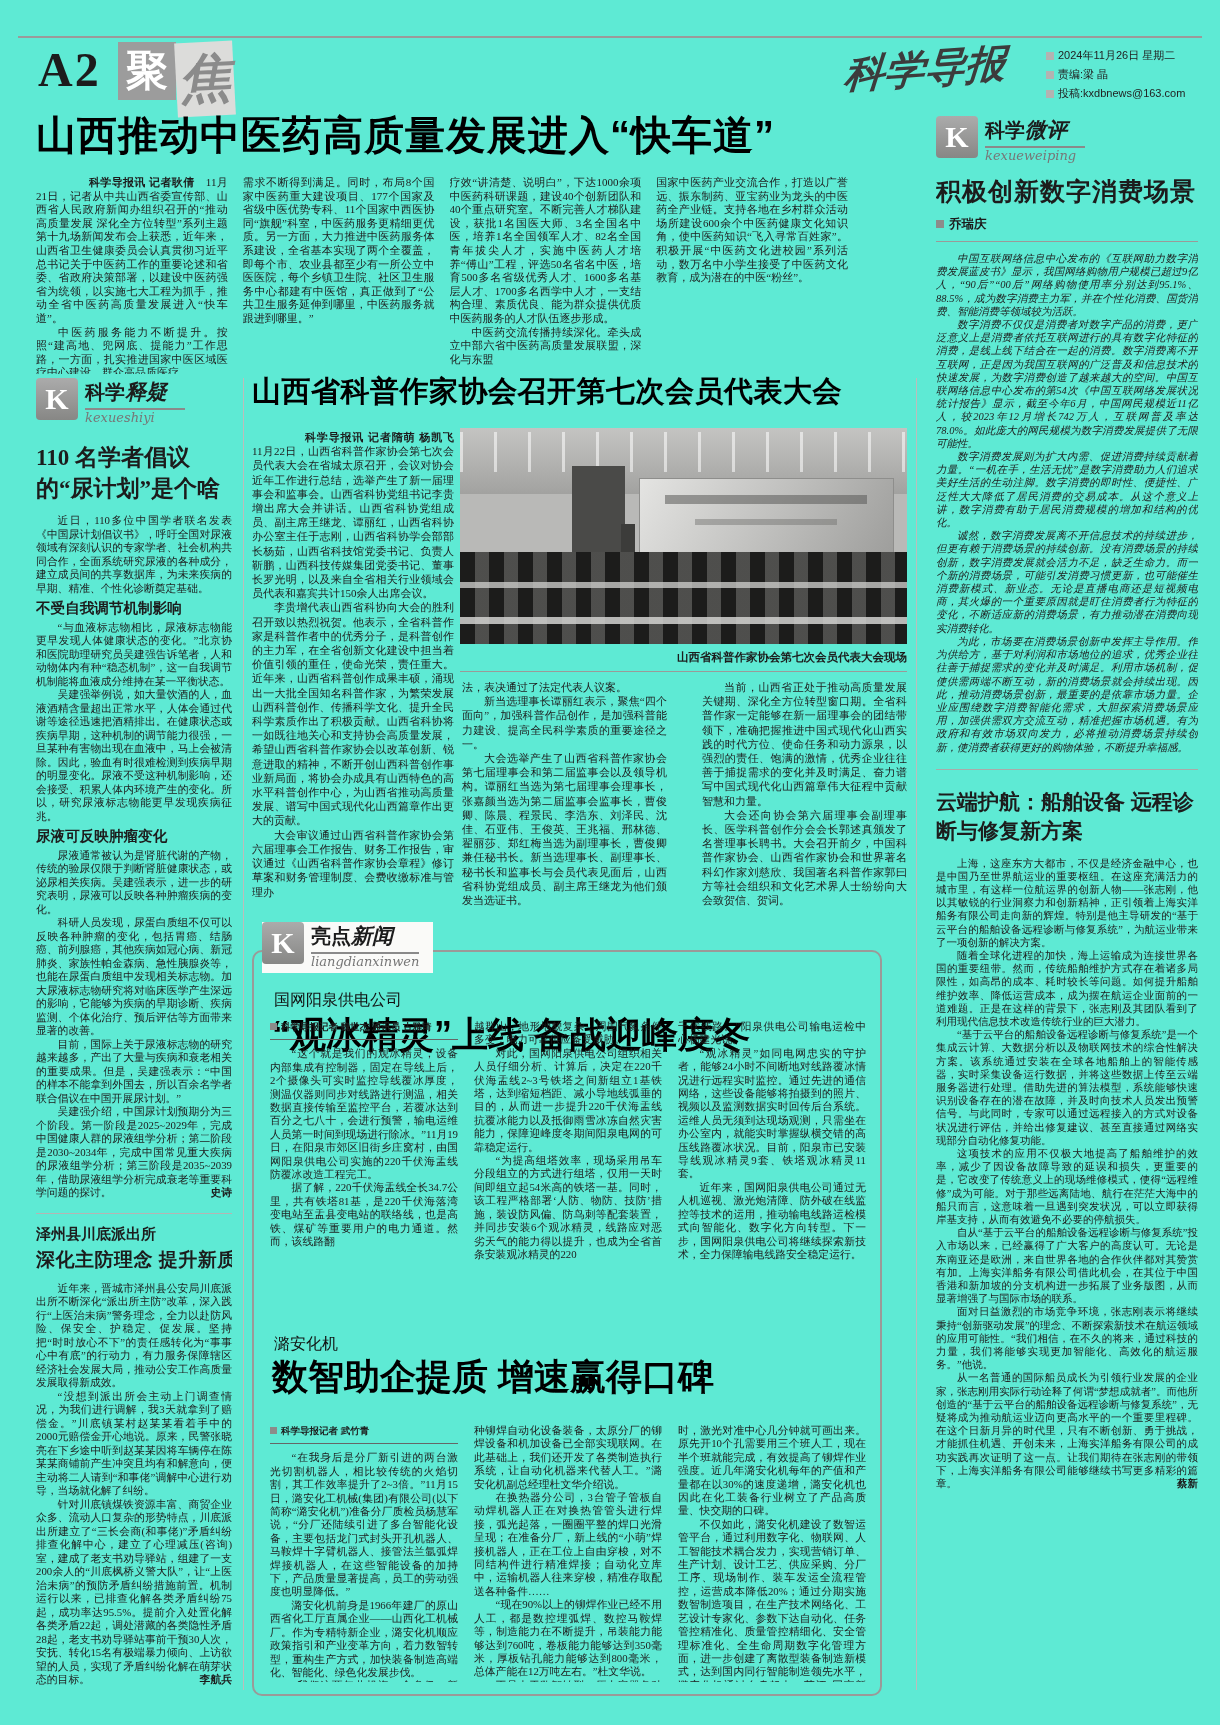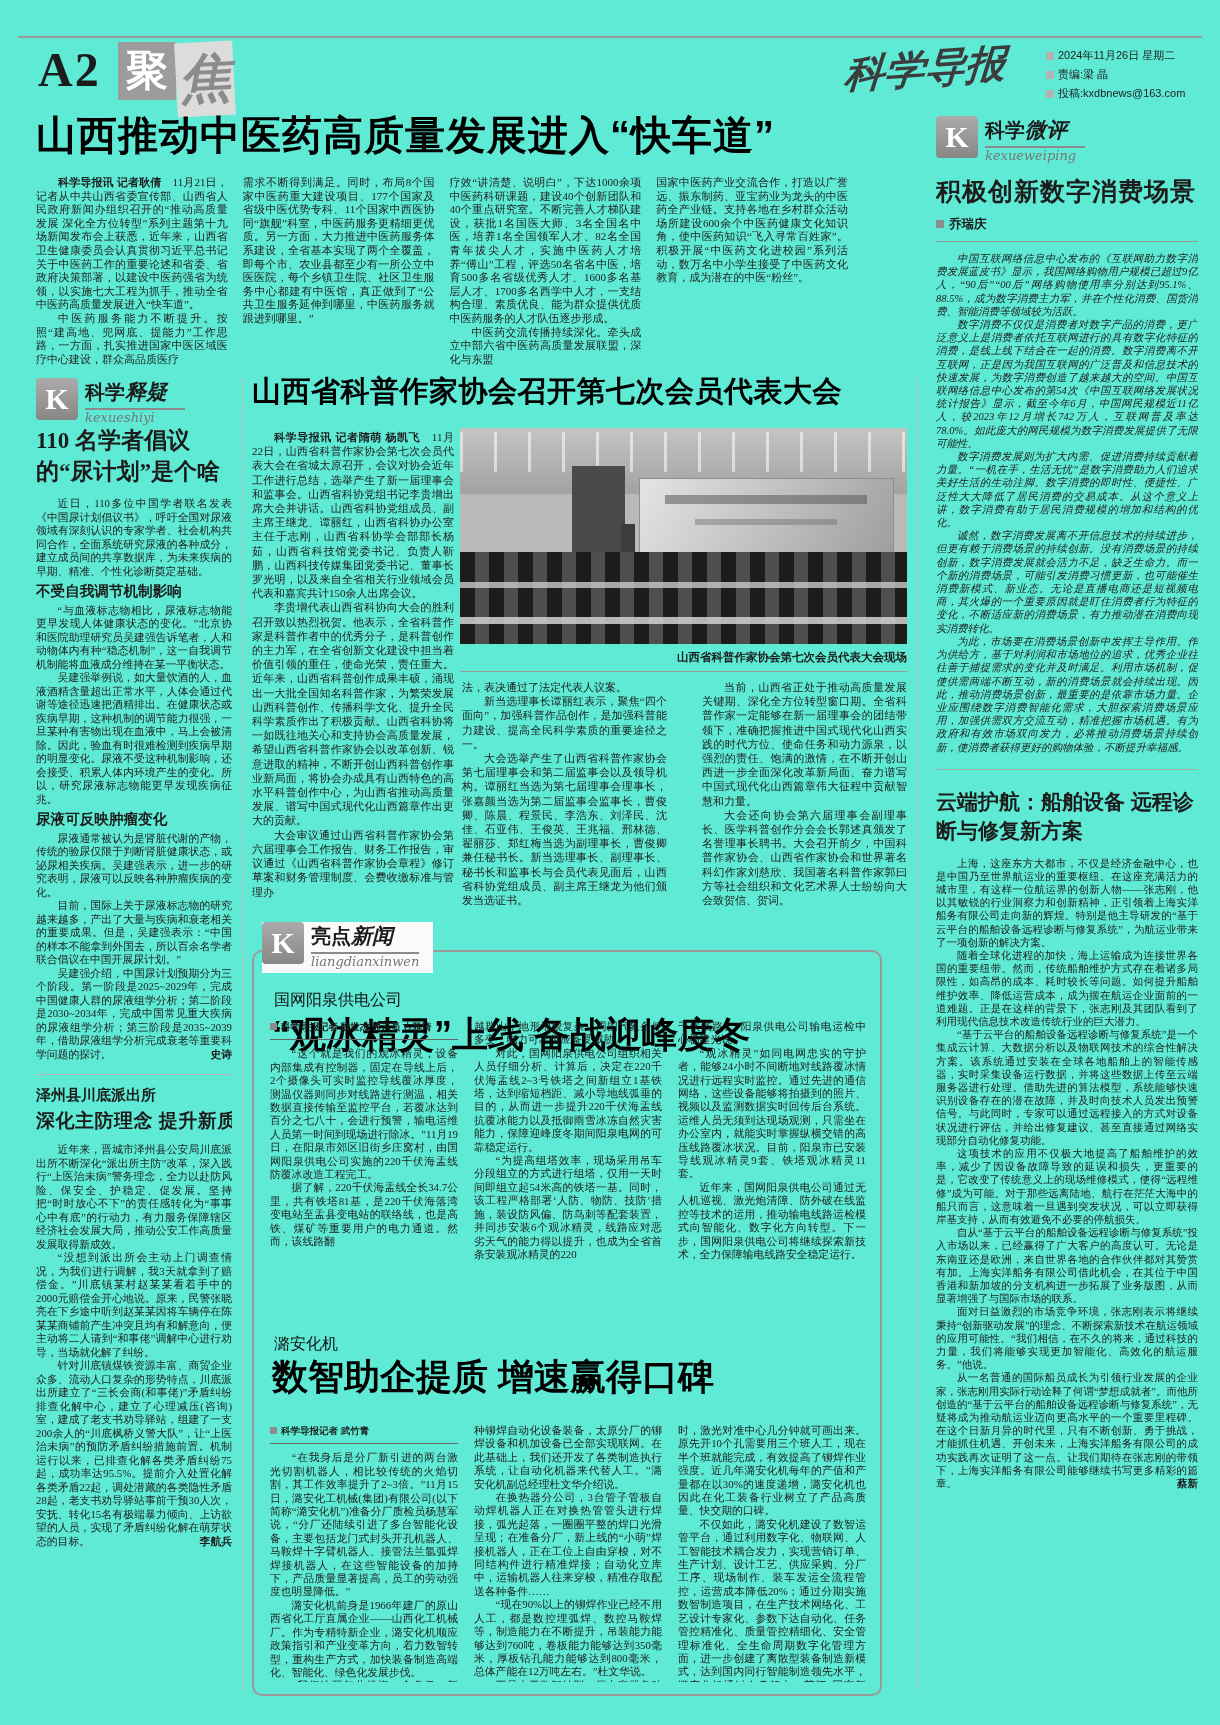--- a/index.html
+++ b/index.html
@@ -25,37 +25,37 @@
   
   .main-headline{position:absolute;left:36px;top:108px;width:812px;font-family:"Liberation Sans",sans-serif;
                  font-weight:900;font-size:40px;letter-spacing:1px;white-space:nowrap;color:#000;}
   .topstory{position:absolute;left:36px;top:176px;width:812px;height:198px;display:flex;gap:15px;}
   .tcol{flex:1;overflow:hidden;font-size:11px;line-height:13.6px;}
   
   .para{margin:0;text-indent:2em;text-align:justify;}
   .para.cont{text-indent:0;}
   .para.subhead{text-indent:0;font-family:"Liberation Sans",sans-serif;font-weight:700;
                 font-size:1.35em;margin:7px 0 5px;}
-  .lead{font-weight:700;font-family:"Liberation Sans",sans-serif;}
+  .lead{font-weight:700;font-family:"Liberation Sans",sans-serif;margin-left:31px;}
   .author{float:right;font-weight:700;font-family:"Liberation Sans",sans-serif;}
   
   .klogo{display:flex;align-items:flex-start;gap:7px;}
   .kbox{width:42px;height:42px;border-radius:4px;background:linear-gradient(#ababab,#878785);
         color:#fff;display:flex;align-items:center;justify-content:center;
         font-family:"Liberation Serif",serif;font-weight:700;font-size:30px;flex:0 0 auto;}
   .klabel .row1{border-bottom:2px solid #8a8a8a;padding:0 18px 2px 0;white-space:nowrap;}
   .klabel .l1{font-family:"Liberation Sans",sans-serif;font-weight:700;font-size:20px;}
   .klabel .l2{font-family:"DejaVu Serif",serif;font-style:italic;font-weight:700;font-size:21px;}
   .klabel .pinyin{font-family:"DejaVu Serif",serif;font-style:italic;font-size:13px;color:#777;}
   
   .vline{position:absolute;top:378px;height:1312px;border-left:1px solid #bdbdbb;}
   
   .leftrail{position:absolute;left:36px;top:378px;width:196px;height:1330px;overflow:hidden;}
   .lr-head{font-family:"Liberation Serif",serif;font-weight:700;font-size:23px;line-height:1.35;
-           margin:0 0 10px;}
+           margin:17px 0 10px;}
   .lr-body{font-size:10.8px;line-height:13.5px;}
   .divider{border-top:1px solid #b5b5b3;margin:13px 0 11px;}
   .kicker{font-family:"Liberation Sans",sans-serif;font-weight:700;font-size:15px;}
   .lr-head2{font-family:"Liberation Sans",sans-serif;font-weight:700;font-size:19px;
             letter-spacing:0.5px;margin:3px 0 9px;white-space:nowrap;}
   
   .mid-head{position:absolute;left:252px;top:372px;width:628px;font-family:"Liberation Sans",sans-serif;
             font-weight:900;font-size:29px;letter-spacing:0.5px;white-space:nowrap;color:#000;}
   .mid-col{overflow:hidden;font-size:11px;line-height:14.2px;position:absolute;}
   .mid-col1{left:252px;top:430px;width:202px;height:517px;}
@@ -158,20 +158,21 @@
       </div>
     </div>
     <div class="lr-head">110 名学者倡议的“尿计划”是个啥</div>
     <div class="lr-body">
         <p class="para">近日，110多位中国学者联名发表《中国尿计划倡议书》，呼吁全国对尿液领域有深刻认识的专家学者、社会机构共同合作，全面系统研究尿液的各种成分，建立成员间的共享数据库，为未来疾病的早期、精准、个性化诊断奠定基础。</p>
         <p class="para subhead">不受自我调节机制影响</p>
         <p class="para">“与血液标志物相比，尿液标志物能更早发现人体健康状态的变化。”北京协和医院助理研究员吴建强告诉笔者，人和动物体内有种“稳态机制”，这一自我调节机制能将血液成分维持在某一平衡状态。</p>
         <p class="para">吴建强举例说，如大量饮酒的人，血液酒精含量超出正常水平，人体会通过代谢等途径迅速把酒精排出。在健康状态或疾病早期，这种机制的调节能力很强，一旦某种有害物出现在血液中，马上会被清除。因此，验血有时很难检测到疾病早期的明显变化。尿液不受这种机制影响，还会接受、积累人体内环境产生的变化。所以，研究尿液标志物能更早发现疾病征兆。</p>
         <p class="para subhead">尿液可反映肿瘤变化</p>
         <p class="para">尿液通常被认为是肾脏代谢的产物，传统的验尿仅限于判断肾脏健康状态，或泌尿相关疾病。吴建强表示，进一步的研究表明，尿液可以反映各种肿瘤疾病的变化。</p>
+        <p class="para">科研人员发现，尿蛋白质组不仅可以反映各种肿瘤的变化，包括胃癌、结肠癌、前列腺癌，其他疾病如冠心病、新冠肺炎、家族性帕金森病、急性胰腺炎等，也能在尿蛋白质组中发现相关标志物。加大尿液标志物研究将对临床医学产生深远的影响，它能够为疾病的早期诊断、疾病监测、个体化治疗、预后评估等方面带来显著的改善。</p>
         <p class="para">目前，国际上关于尿液标志物的研究越来越多，产出了大量与疾病和衰老相关的重要成果。但是，吴建强表示：“中国的样本不能拿到外国去，所以百余名学者联合倡议在中国开展尿计划。”</p>
         <p class="para">吴建强介绍，中国尿计划预期分为三个阶段。第一阶段是2025~2029年，完成中国健康人群的尿液组学分析；第二阶段是2030~2034年，完成中国常见重大疾病的尿液组学分析；第三阶段是2035~2039年，借助尿液组学分析完成衰老等重要科学问题的探讨。<span class="author">史诗</span></p>
       </div>
     <div class="divider"></div>
     <div class="kicker">泽州县川底派出所</div>
     <div class="lr-head2">深化主防理念 提升新质战力</div>
     <div class="lr-body">
         <p class="para">近年来，晋城市泽州县公安局川底派出所不断深化“派出所主防”改革，深入践行“上医治未病”警务理念，全力以赴防风险、保安全、护稳定、促发展。坚持把“时时放心不下”的责任感转化为“事事心中有底”的行动力，有力服务保障辖区经济社会发展大局，推动公安工作高质量发展取得新成效。</p>
         <p class="para">“没想到派出所会主动上门调查情况，为我们进行调解，我3天就拿到了赔偿金。”川底镇某村赵某某看着手中的2000元赔偿金开心地说。原来，民警张晓亮在下乡途中听到赵某某因将车辆停在陈某某商铺前产生冲突且均有和解意向，便主动将二人请到“和事佬”调解中心进行劝导，当场就化解了纠纷。</p>
         <p class="para">针对川底镇煤铁资源丰富、商贸企业众多、流动人口复杂的形势特点，川底派出所建立了“三长会商(和事佬)”矛盾纠纷排查化解中心，建立了心理减压(咨询)室，建成了老支书劝导驿站，组建了一支200余人的“川底枫桥义警大队”，让“上医治未病”的预防矛盾纠纷措施前置。机制运行以来，已排查化解各类矛盾纠纷75起，成功率达95.5%。提前介入处置化解各类矛盾22起，调处潜藏的各类隐性矛盾28起，老支书劝导驿站事前干预30人次，安抚、转化15名有极端暴力倾向、上访欲望的人员，实现了矛盾纠纷化解在萌芽状态的目标。<span class="author">李航兵</span></p>
@@ -199,21 +200,21 @@
       <div class="ph-table2"></div>
     </div>
   </div>
   <div class="caption">山西省科普作家协会第七次会员代表大会现场</div>
   <div class="mid-col mid-col2">
       <p class="para cont">法，表决通过了法定代表人议案。</p>
       <p class="para">新当选理事长谭丽红表示，聚焦“四个面向”，加强科普作品创作，是加强科普能力建设、提高全民科学素质的重要途径之一。</p>
       <p class="para">大会选举产生了山西省科普作家协会第七届理事会和第二届监事会以及领导机构。谭丽红当选为第七届理事会理事长，张嘉颜当选为第二届监事会监事长，曹俊卿、陈晨、程景民、李浩东、刘泽民、沈佳、石亚伟、王俊英、王兆福、邢林德、翟丽莎、郑红梅当选为副理事长，曹俊卿兼任秘书长。新当选理事长、副理事长、秘书长和监事长与会员代表见面后，山西省科协党组成员、副主席王继龙为他们颁发当选证书。</p>
     </div>
   <div class="mid-col mid-col3">
-      <p class="para">当前，山西省正处于推动高质量发展关键期、深化全方位转型窗口期。全省科普作家一定能够在新一届理事会的团结带领下，准确把握推进中国式现代化山西实践的时代方位、使命任务和动力源泉，以强烈的责任、饱满的激情，在不断开创山西进一步全面深化改革新局面、奋力谱写中国式现代化山西篇章伟大征程中贡献智慧和力量。</p>
+      <p class="para">当前，山西省正处于推动高质量发展关键期、深化全方位转型窗口期。全省科普作家一定能够在新一届理事会的团结带领下，准确把握推进中国式现代化山西实践的时代方位、使命任务和动力源泉，以强烈的责任、饱满的激情，优秀企业往往善于捕捉需求的变化并及时满足、奋力谱写中国式现代化山西篇章伟大征程中贡献智慧和力量。</p>
       <p class="para">大会还向协会第六届理事会副理事长、医学科普创作分会会长郭述真颁发了名誉理事长聘书。大会召开前夕，中国科普作家协会、山西省作家协会和世界著名科幻作家刘慈欣、我国著名科普作家郭曰方等社会组织和文化艺术界人士纷纷向大会致贺信、贺词。</p>
     </div>
 
   <div class="hl-box"></div>
   <div class="hl-logo">
     <div class="klogo">
       <div class="kbox">K</div>
       <div class="klabel">
         <div class="row1"><span class="l1">亮点</span><span class="l2">新闻</span></div>
         <div class="pinyin">liangdianxinwen</div>

